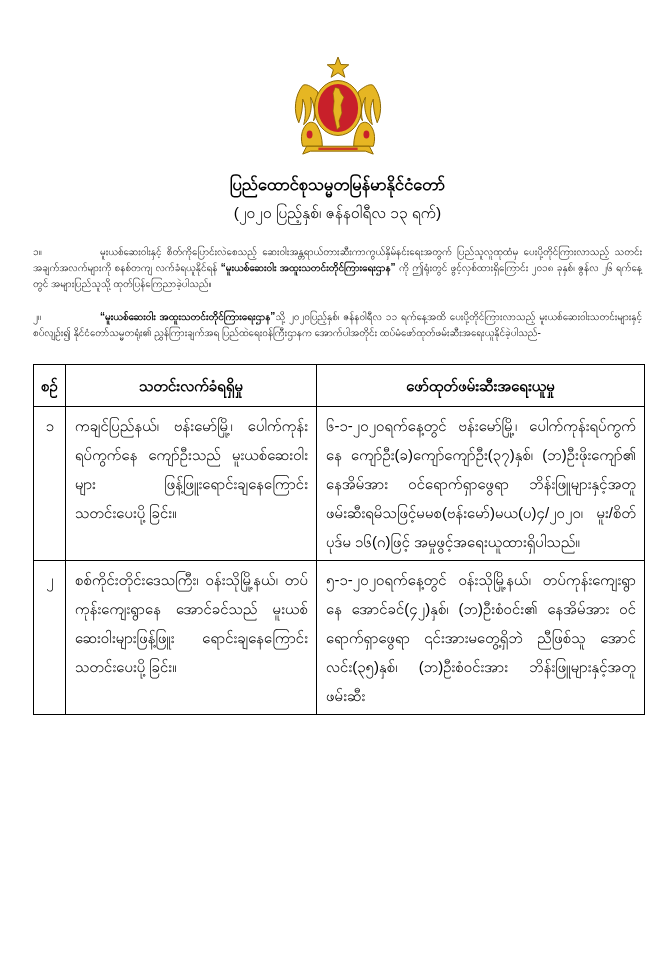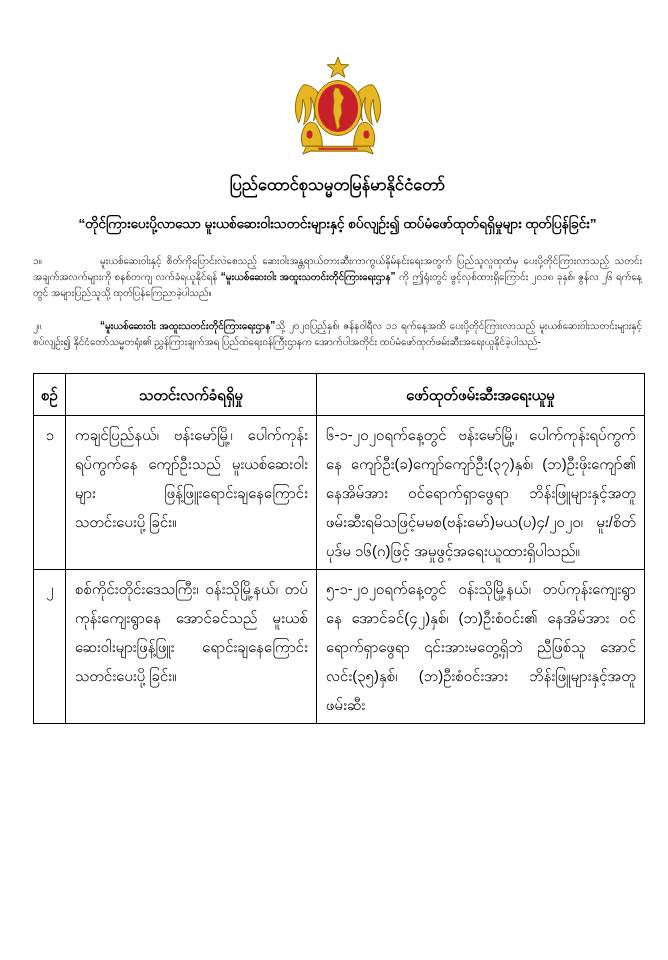--- a/index.html
+++ b/index.html
@@ -118,23 +118,23 @@
 
       <path d="M47,32 L51,33 L53,38 L56,42 L53,50 L54,58 L51,66 L52,72 L49,75 L47,66 L45,56 L46,46 L45,38 Z" fill="#E6B623" stroke="#8A6500" stroke-width="0.6"></path>
 
       <path d="M18,92 L82,92 L86,100 L78,97 L22,97 L14,100 Z" fill="#E6B623" stroke="#8A6500" stroke-width="1"></path>
       <rect x="30" y="93.4" width="40" height="2.4" fill="#C8202A" opacity="0.85"></rect>
     </svg>
   </div>
 
   <div class="title-block">
     <div class="title-line">ပြည်ထောင်စုသမ္မတမြန်မာနိုင်ငံတော်</div>
+    <div class="date-line">(၂၀၂၀ ပြည့်နှစ်၊ ဇန်နဝါရီလ ၁၃ ရက်)</div>
   </div>
 
-  <div class="headline">“တိုင်ကြားပေးပို့လာသော မူးယစ်ဆေးဝါးသတင်းများနှင့် စပ်လျဉ်း၍ ထပ်မံဖော်ထုတ်ရရှိမှုများ ထုတ်ပြန်ခြင်း”</div>
 
   <div class="para">
     <span class="pnum">၁။</span><span>မူးယစ်ဆေးဝါးနှင့် စိတ်ကိုပြောင်းလဲစေသည့် ဆေးဝါးအန္တရာယ်တားဆီးကာကွယ်နှိမ်နင်းရေးအတွက် ပြည်သူလူထုထံမှ ပေးပို့တိုင်ကြားလာသည့် သတင်းအချက်အလက်များကို စနစ်တကျ လက်ခံရယူနိုင်ရန် </span><span class="bold">“မူးယစ်ဆေးဝါး အထူးသတင်းတိုင်ကြားရေးဌာန”</span><span> ကို ဤရုံးတွင် ဖွင့်လှစ်ထားရှိကြောင်း ၂၀၁၈ ခုနှစ်၊ ဇွန်လ ၂၆ ရက်နေ့တွင် အများပြည်သူသို့ ထုတ်ပြန်ကြေညာခဲ့ပါသည်။</span>
   </div>
 
   <div class="para">
     <span class="pnum">၂။</span><span class="bold">“မူးယစ်ဆေးဝါး အထူးသတင်းတိုင်ကြားရေးဌာန”</span><span>သို့ ၂၀၂၀ပြည့်နှစ်၊ ဇန်နဝါရီလ ၁၁ ရက်နေ့အထိ ပေးပို့တိုင်ကြားလာသည့် မူးယစ်ဆေးဝါးသတင်းများနှင့်စပ်လျဉ်း၍ နိုင်ငံတော်သမ္မတရုံး၏ ညွှန်ကြားချက်အရ ပြည်ထဲရေးဝန်ကြီးဌာနက အောက်ပါအတိုင်း ထပ်မံဖော်ထုတ်ဖမ်းဆီးအရေးယူနိုင်ခဲ့ပါသည်-</span>
   </div>
 
   <table class="report">

